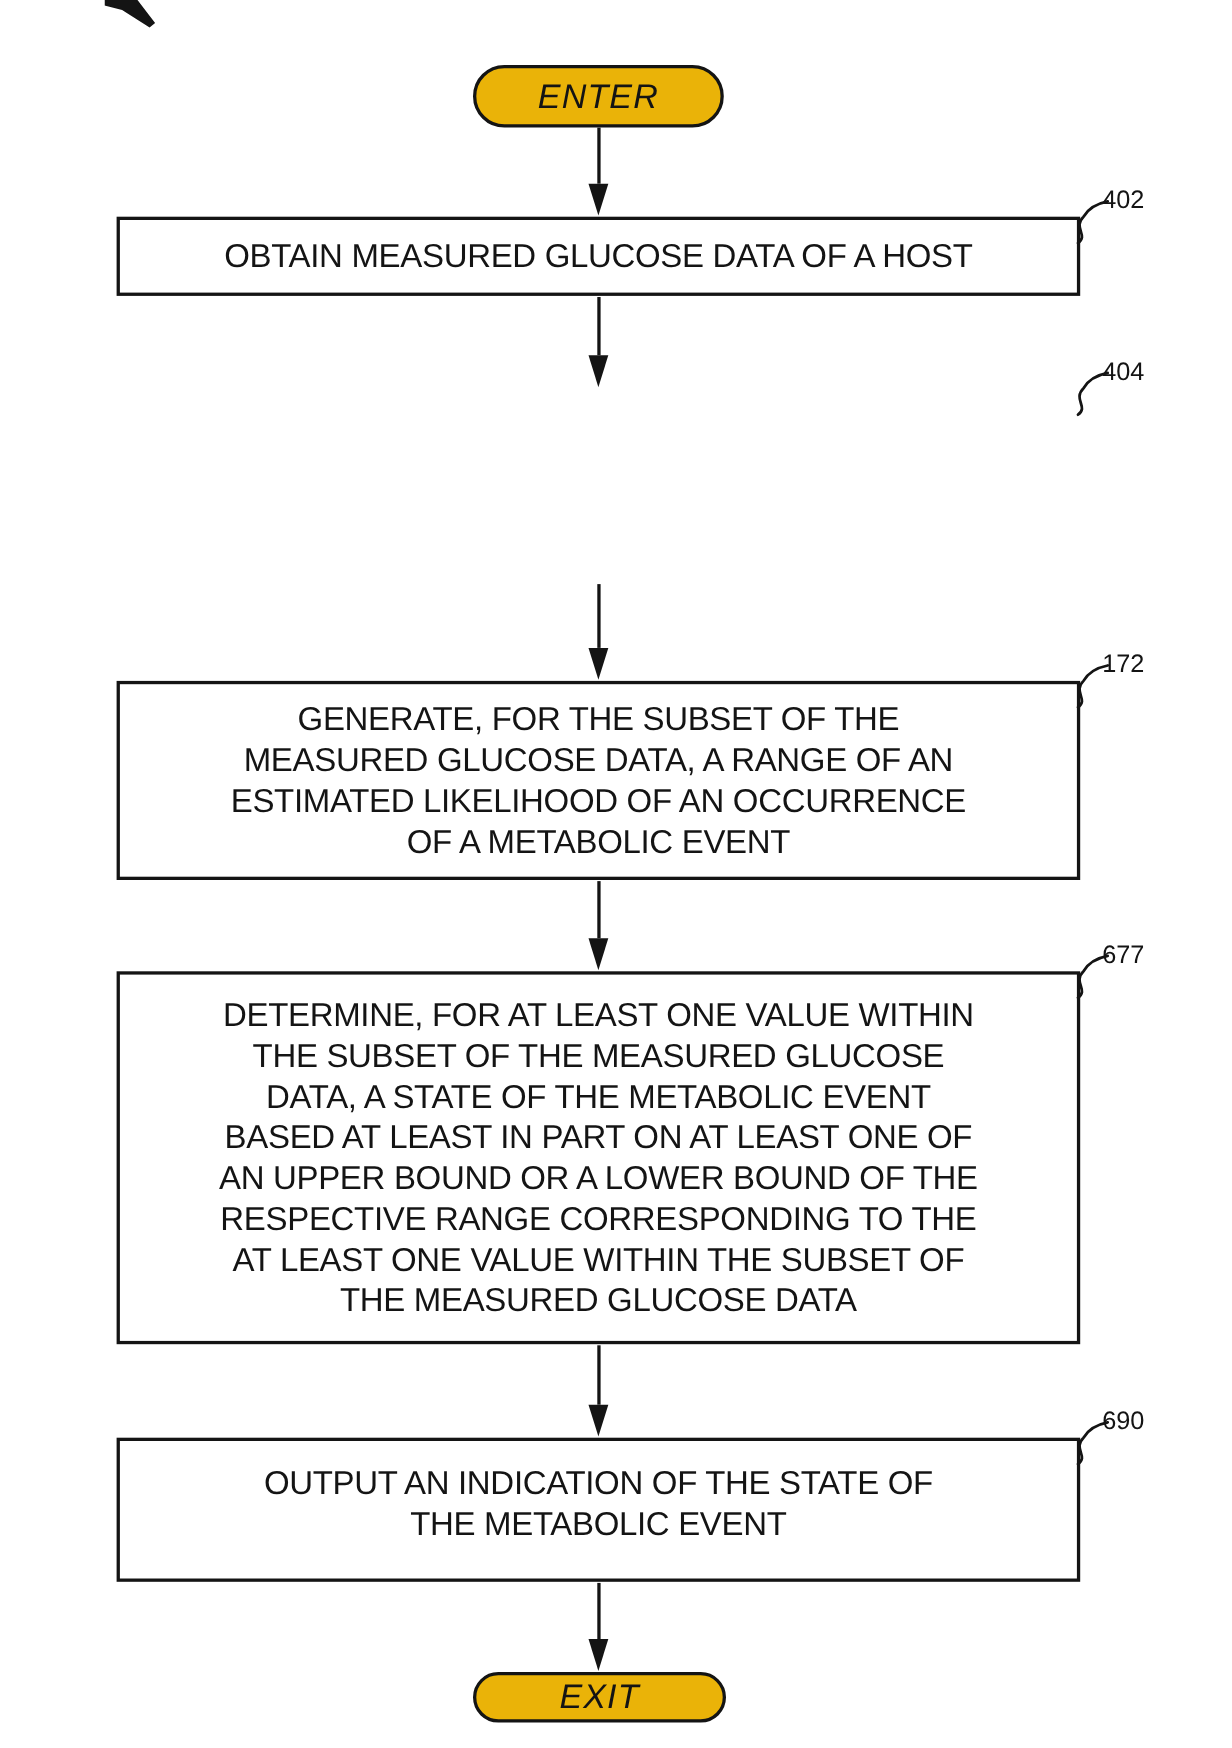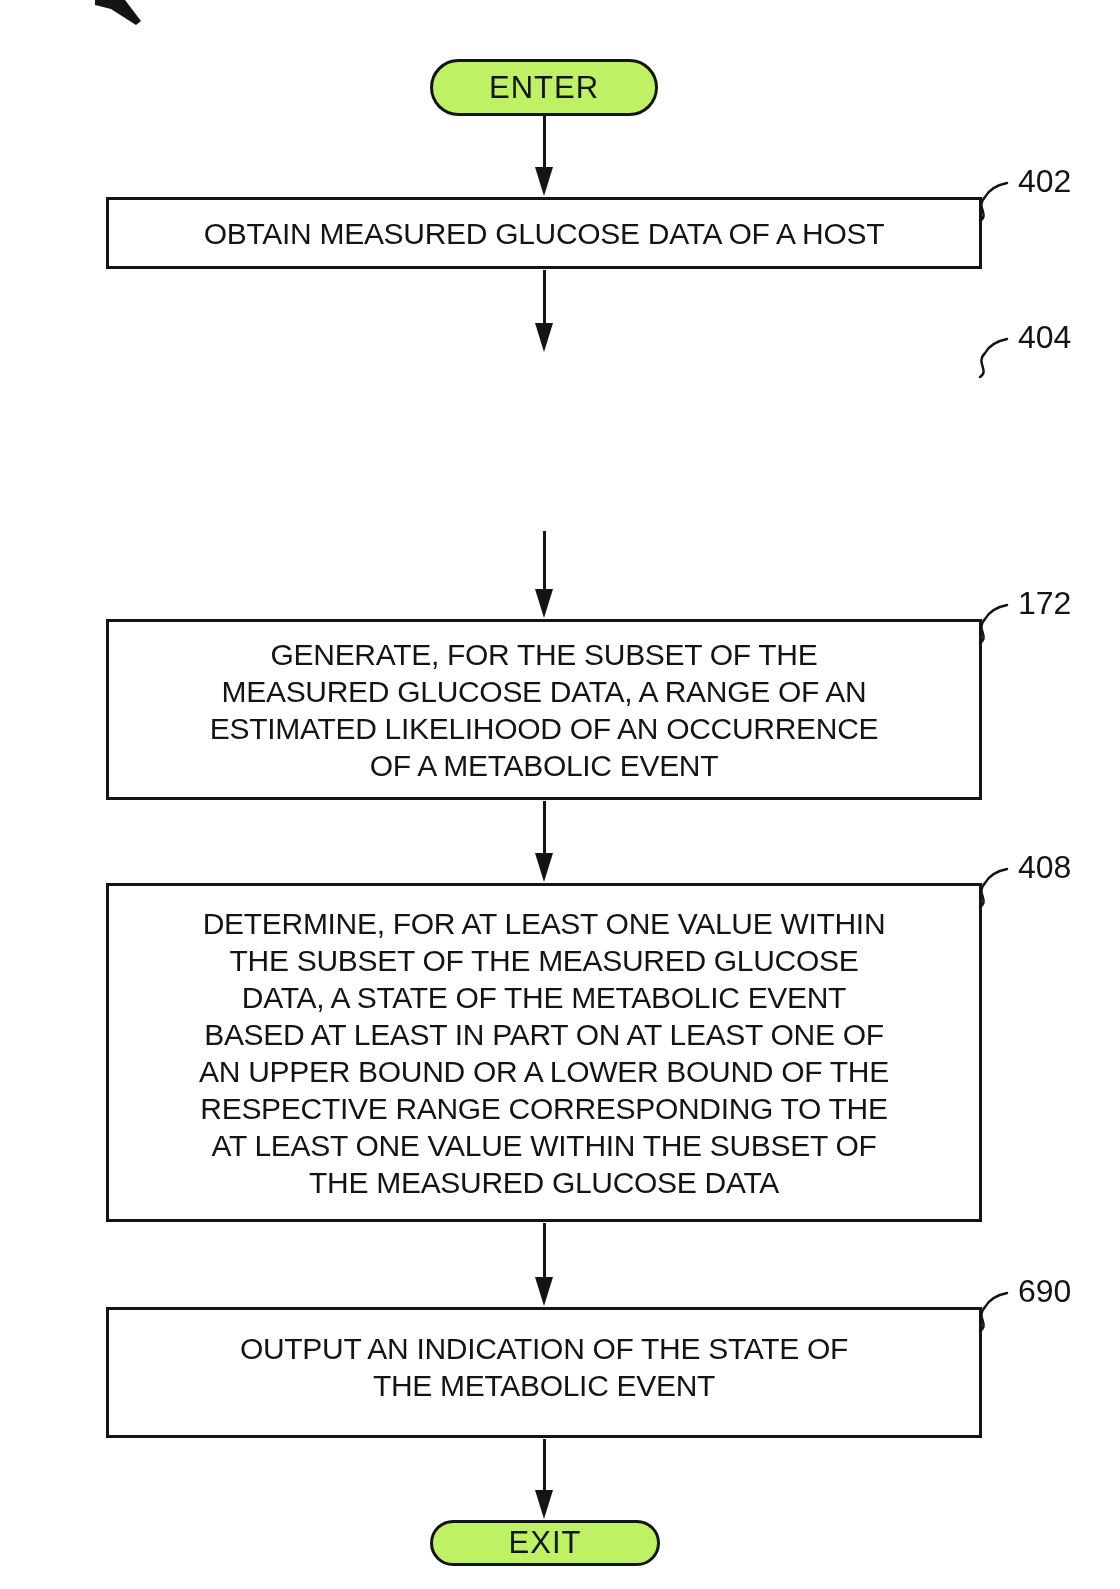--- a/index.html
+++ b/index.html
@@ -7,21 +7,21 @@
     position:relative; width:1120px; height:1589px;
     background:#ffffff; overflow:hidden;
     font-family:"Liberation Sans", sans-serif;
     color:#141414;
   }
   
   .terminal {
     position:absolute; box-sizing:border-box;
     border:3px solid #141414; border-radius:30px;
     display:flex; align-items:center; justify-content:center;
-    font-size:31px; letter-spacing:1px; background:#bef264;
+    font-size:31px; letter-spacing:1px; background:#eab308;font-style:italic;
   }
   #term-enter { left:430px; top:59px;  width:228px; height:57px; }
   #term-exit  { left:430px; top:1520px; width:230px; height:46px; }
 
   
   .pbox {
     position:absolute; box-sizing:border-box;
     left:106px; width:876px;
     border:3px solid #141414; background:#fff;
     display:flex; align-items:center; justify-content:center;
@@ -52,23 +52,22 @@
   #a1 { top:116px;  height:80px; }
   #a2 { top:270px;  height:82px; }
   #a3 { top:531px;  height:87px; }
   #a4 { top:801px;  height:81px; }
   #a5 { top:1223px; height:83px; }
   #a6 { top:1439px; height:80px; }
 
   
   .refnum {
     position:absolute; left:1002px;
-    font-size:32px; line-height:36px; letter-spacing:0;
+    font-size:23px; line-height:36px; letter-spacing:0;
     color:#141414;
-    margin-left:16px;
   }
   #ref-402 { top:163px; }
   #ref-404 { top:319px; }
   #ref-406 { top:585px; }
   #ref-408 { top:849px; }
   #ref-410 { top:1273px; }
 
   .leader { position:absolute; left:972px; width:38px; height:42px; }
   #ld-402 { top:181px; }
   #ld-404 { top:337px; }
@@ -143,21 +142,21 @@
 DATA, A STATE OF THE METABOLIC EVENT
 BASED AT LEAST IN PART ON AT LEAST ONE OF
 AN UPPER BOUND OR A LOWER BOUND OF THE
 RESPECTIVE RANGE CORRESPONDING TO THE
 AT LEAST ONE VALUE WITHIN THE SUBSET OF
 THE MEASURED GLUCOSE DATA</div>
   </div>
   <svg class="leader" id="ld-408" viewBox="0 0 38 42">
     <path d="M8,40 C18,33 3,26 13,16 C17,9 25,4 35,2"></path>
   </svg>
-  <div class="refnum" id="ref-408">408</div>
+  <div class="refnum" id="ref-408">677</div>
 
   <div class="arrow" id="a5">
     <div class="stem"></div>
     <div class="head"></div>
   </div>
 
   <div class="pbox" id="b410">
     <div class="box-text">OUTPUT AN INDICATION OF THE STATE OF
 THE METABOLIC EVENT</div>
   </div>

